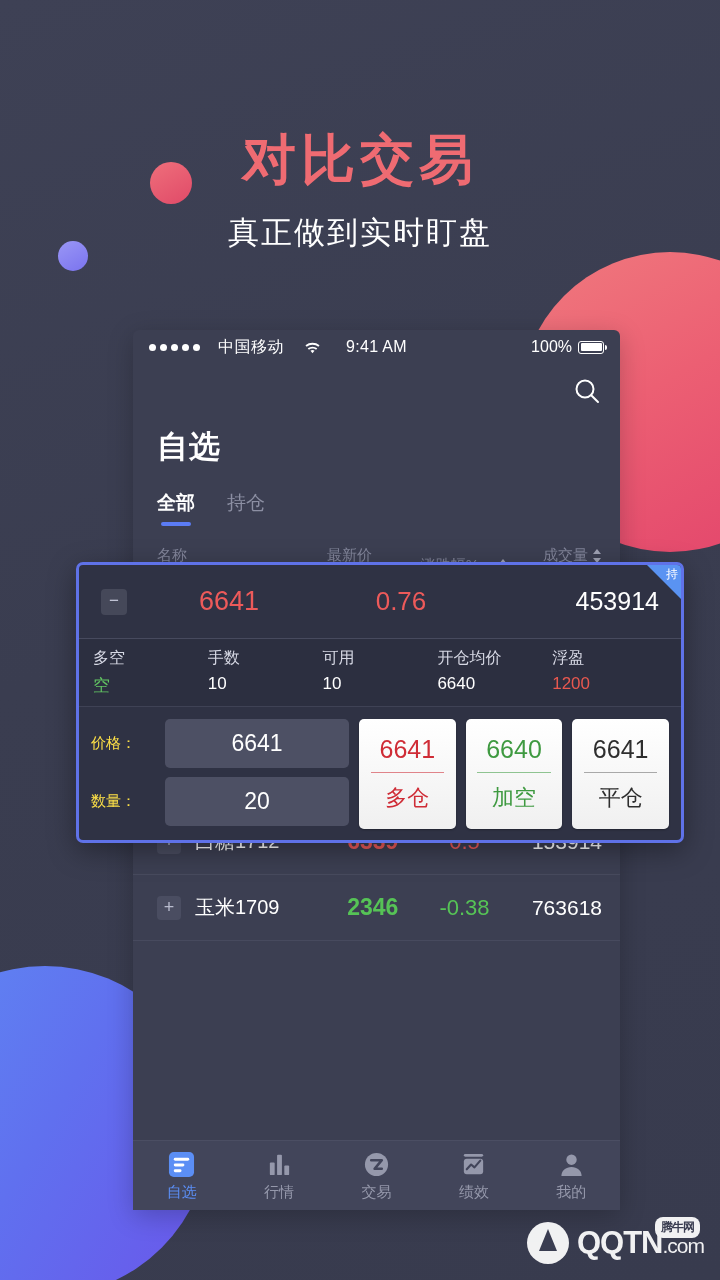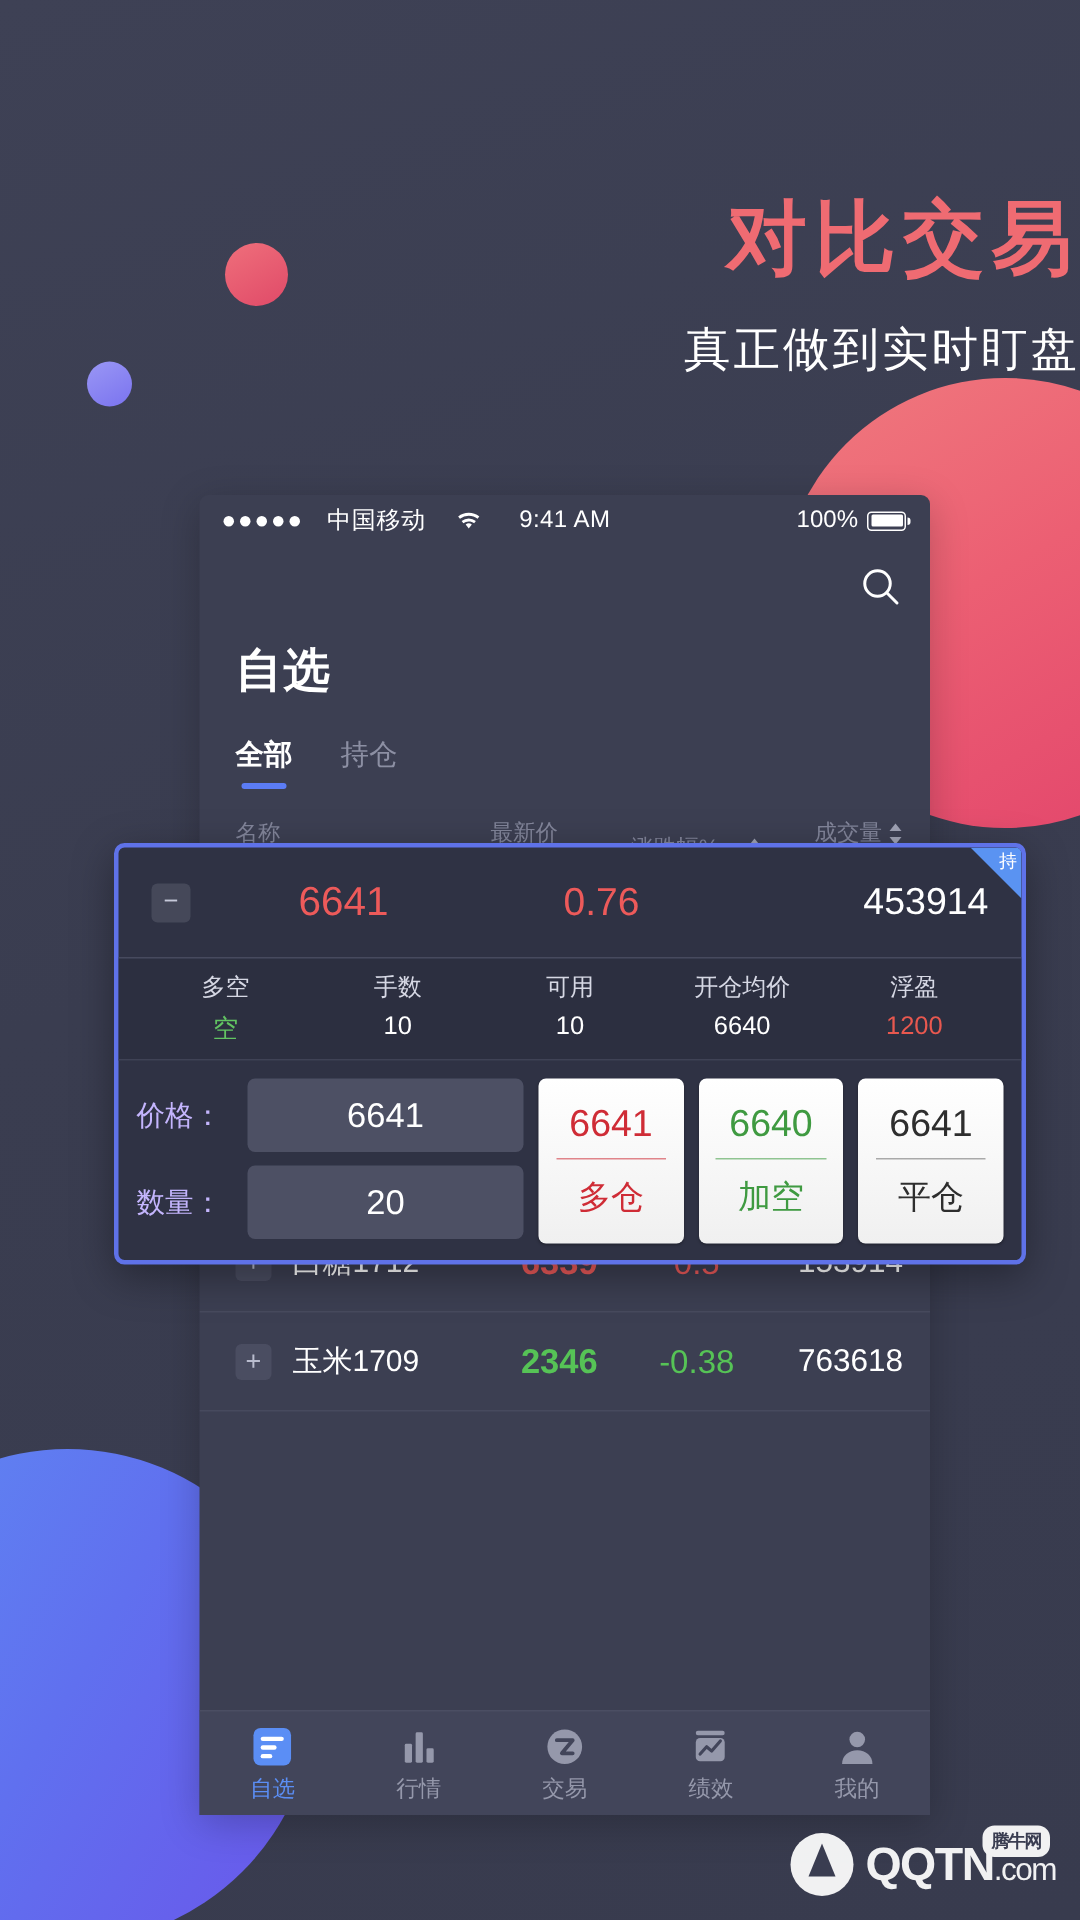--- a/index.html
+++ b/index.html
@@ -25,21 +25,21 @@
   .circle-purple-small {
     width:30px; height:30px; left:58px; top:241px;
     background:linear-gradient(150deg,#9a97f5 0%,#7a73ef 100%);
   }
   .circle-blue-big {
     width:330px; height:330px; left:-120px; top:966px;
     background:linear-gradient(120deg,#5f8bf3 0%,#6070ef 50%,#6a56ea 100%);
   }
 
   
-  .headline-wrap { position:absolute; left:0; top:128px; width:720px; text-align:right; z-index:5; }
+  .headline-wrap { position:absolute; left:0; top:128px; width:720px; text-align:center; z-index:5; }
   .headline {
     font-size:54px; font-weight:bold; letter-spacing:5px;
     color:#ef6b72; line-height:1.15;
   }
   .subhead {
     margin-top:22px; font-size:31px; color:#ffffff; letter-spacing:2px; font-weight:400;
   }
 
   
   .phone {
@@ -142,31 +142,31 @@
   .pop-price { flex:1; text-align:center; font-size:27px; }
   .pop-chg { flex:1; text-align:center; font-size:26px; }
   .pop-vol { flex:1; text-align:right; font-size:25px; color:#fff; }
   .minus {
     width:26px; height:26px; border-radius:4px; background:#454859; color:#c6c9da;
     font-size:17px; line-height:24px; text-align:center; flex:0 0 26px; margin-right:16px;
   }
 
   .pos-table { background:#2c2f40; }
   .pos-head, .pos-vals { display:flex; padding:0 14px; }
-  .pos-head > div, .pos-vals > div { flex:1; text-align:center; }
+  .pos-head > div, .pos-vals > div { flex:1; text-align:left; }
   .pos-head { padding-top:9px; font-size:16px; color:#d6d8e4; }
   .pos-vals { padding-bottom:9px; padding-top:5px; font-size:17px; color:#fff; border-bottom:1px solid #3f4255; }
   .green { color:#62c462; }
   .red { color:#e8584f; }
 
   .trade-area { display:flex; padding:12px 12px 12px 12px; gap:10px; }
   .fields { flex:0 0 258px; }
   .field { display:flex; align-items:center; margin-bottom:9px; }
   .field:last-child { margin-bottom:0; }
-  .field-label { color:#c4b5fd; font-size:19px; flex:0 0 74px; }
+  .field-label { color:#fde047; font-size:15px; flex:0 0 74px; }
   .field-box {
     flex:1; height:49px; background:#4d5064; border-radius:5px; color:#fff;
     font-size:23px; display:flex; align-items:center; justify-content:center;
   }
   .act-btn {
     flex:1; background:linear-gradient(#ffffff,#f0f0f0); border-radius:5px; height:110px;
     display:flex; flex-direction:column; align-items:center; justify-content:center;
     box-shadow:0 1px 2px rgba(0,0,0,.3);
   }
   .act-num { font-size:25px; padding-bottom:6px; }

